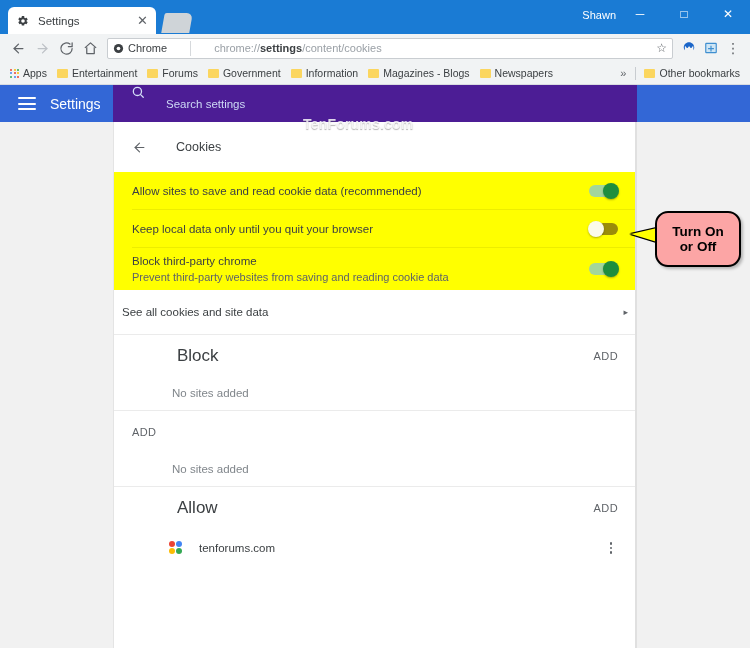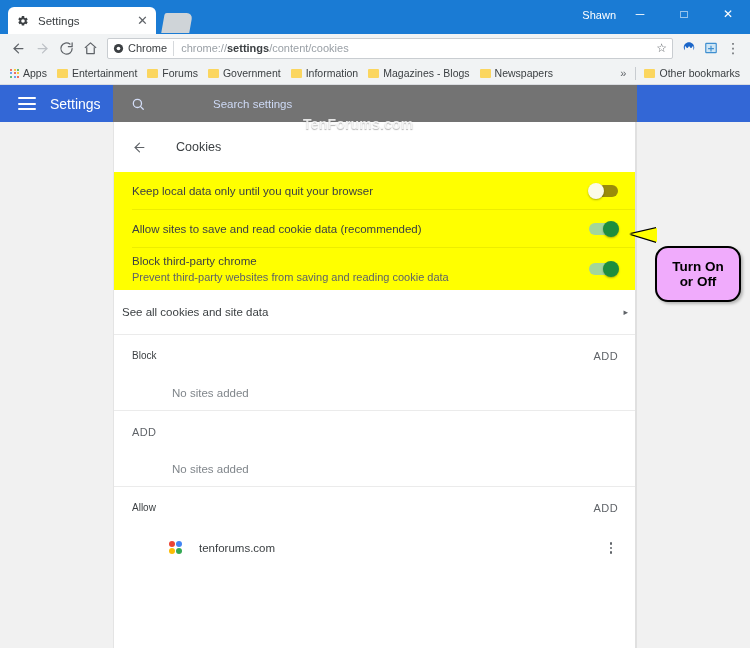--- a/index.html
+++ b/index.html
@@ -93,23 +93,23 @@
     background: #ffffff;
     border: 1px solid #c9cdd1;
     border-radius: 2px;
     display: flex; align-items: center;
     padding: 0 5px;
     font-size: 11px;
   }
   .omni-secure {
     display: flex; align-items: center; gap: 4px;
     color: #3c4043;
-    padding-right: 6px;
+    padding-right: 23px;
     border-right: 1px solid #d6d9dc;
-    margin-right: 7px;
+    margin-right: 23px;
     height: 15px;
   }
   .omni-secure-label { font-size: 11px; color: #3c4043; }
   .omni-url { color: #9aa0a6; white-space: nowrap; overflow: hidden; }
   .omni-url b { color: #3c4043; font-weight: 700; }
   .omni-star { margin-left: auto; color: #5f6368; font-size: 12px; }
 
   .tb-icon {
     width: 22px; height: 22px;
     display: flex; align-items: center; justify-content: center;
@@ -164,24 +164,23 @@
   }
   .hamburger span { display: block; height: 2px; background: #fff; border-radius: 1px; }
   .settings-title {
     margin-left: 14px;
     font-size: 14px; color: #ffffff;
     font-weight: 400;
   }
   .search-wrap {
     position: absolute; left: 113px; top: 0;
     width: 524px; height: 37px;
-    background: #737373;
-    display: flex; align-items: center;
+    background: #4c1d95;
+    display: flex; 
     padding-left: 18px;
-    gap: 47px;
   }
   .search-ic { color: #d4def8; flex: 0 0 16px; display:flex; }
   .search-field {
     margin-left: 19px;
     background: transparent; border: 0; outline: none;
     font-family: "Liberation Sans", sans-serif;
     font-size: 11.5px; color: #ffffff;
     width: 400px;
   }
   .search-field::placeholder { color: #cdd9f5; }
@@ -258,21 +257,21 @@
     position: relative;
   }
   .link-row .arrow { color: #5f6368; font-size: 9px; }
 
   .section-head {
     height: 42px;
     display: flex; align-items: center;
     padding: 0 18px;
     border-top: 1px solid #ebebeb;
   }
-  .section-title { flex: 1; font-size: 10px; color: #3c4043; }
+  .section-title { flex: 1; font-size: 17px; color: #3c4043; margin-left: 45px; }
   .add-btn {
     font-size: 11px; color: #5f6368;
     letter-spacing: 0.4px;
     cursor: pointer;
   }
   .empty-row {
     padding: 0 18px 0 58px;
     height: 34px;
     display: flex; align-items: center;
     font-size: 11.5px; color: #80868b;
@@ -295,28 +294,27 @@
     width: 14px; display: flex; flex-direction: column; align-items: center;
     gap: 2px;
   }
   .kebab i { width: 2.5px; height: 2.5px; background: #5f6368; border-radius: 50%; display: block; }
 
   
   .callout {
     position: absolute;
     left: 655px; top: 211px;
     width: 86px; height: 56px;
-    background: #f0abfc;
+    background: #fca5a5;
     border: 2px solid #000000;
     border-radius: 13px;
     display: flex; flex-direction: column;
     align-items: center; justify-content: center;
     z-index: 20;
     box-shadow: 2px 2px 3px rgba(0,0,0,0.25);
-    margin-top: 35px;
   }
   .callout span {
     font-size: 13.5px; font-weight: 700; color: #000;
     line-height: 15px; text-align: center;
     white-space: nowrap;
   }
   .callout-tail {
     position: absolute;
     left: 631px; top: 228px;
     width: 0; height: 0;
@@ -497,32 +495,32 @@
         <svg width="15" height="15" viewBox="0 0 24 24" fill="none" stroke="#5f6368" stroke-width="1.8" stroke-linecap="round" stroke-linejoin="round">
             <line x1="19" y1="12" x2="5" y2="12"></line>
             <polyline points="12 19 5 12 12 5"></polyline>
           </svg>
       </span>
       <span class="sub-title">Cookies</span>
     </div>
 
     <div class="row hl row-sep" style="height:38px">
       <div class="row-text">
+        <div class="row-label">Allow sites to save and read cookie data (recommended)</div>
+      </div>
+      <div class="toggle on">
+          <span class="knob"></span>
+        </div>
+    </div>
+
+    <div class="row hl row-sep" style="height:38px">
+      <div class="row-text">
         <div class="row-label">Keep local data only until you quit your browser</div>
       </div>
       <div class="toggle off">
-          <span class="knob"></span>
-        </div>
-    </div>
-
-    <div class="row hl row-sep" style="height:38px">
-      <div class="row-text">
-        <div class="row-label">Allow sites to save and read cookie data (recommended)</div>
-      </div>
-      <div class="toggle on">
           <span class="knob"></span>
         </div>
     </div>
 
     <div class="row hl" style="height:42px">
       <div class="row-text">
         <div class="row-label">Block third-party chrome</div>
         <div class="row-sub">Prevent third-party websites from saving and reading cookie data</div>
       </div>
       <div class="toggle on">

